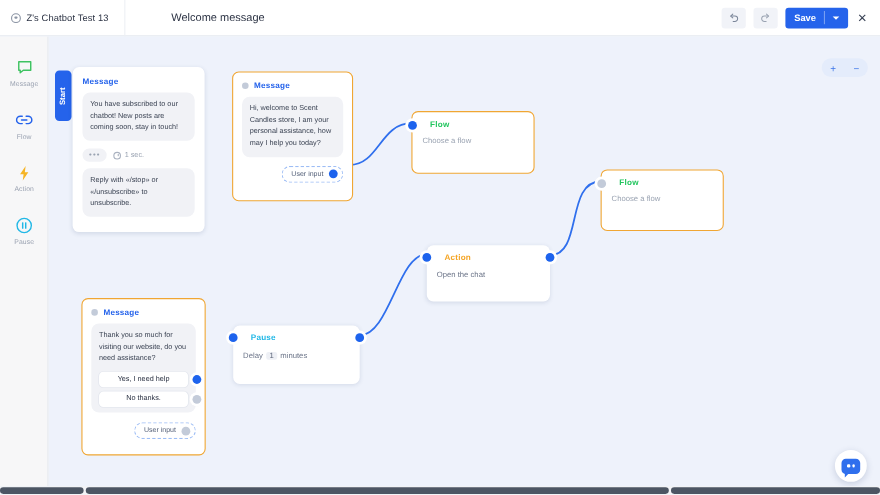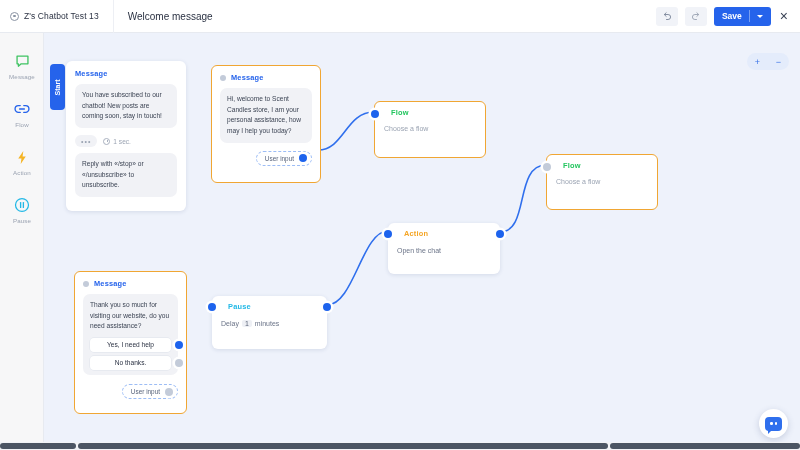--- a/index.html
+++ b/index.html
@@ -10,21 +10,21 @@
     overflow: hidden;
   }
   #app { position: relative; width: 800px; height: 450px; background:#eef2fb; }
 
   
   .header {
     position:absolute; top:0; left:0; width:800px; height:33px;
     background:#ffffff; border-bottom:1px solid #e7eaf0;
     display:flex; align-items:center; z-index:30;
   }
-  .hdr-left { display:flex; height:33px; }
+  .hdr-left { display:flex; height:33px;gap:28px; }
   .hdr-title {
     display:flex; align-items:center; gap:5px;
     padding:0 14px 0 10px; height:33px;
     border-right:1px solid #edeff4;
   }
   .gear { width:9px; height:9px; border:1.3px solid #8a93a3; border-radius:50%;
           position:relative; flex:none; }
   .gear::after { content:""; position:absolute; inset:2.2px; border-radius:50%;
           background:#8a93a3; }
   .hdr-title span { font-size:8.5px; color:#2b3243; white-space:nowrap; letter-spacing:.1px;}

